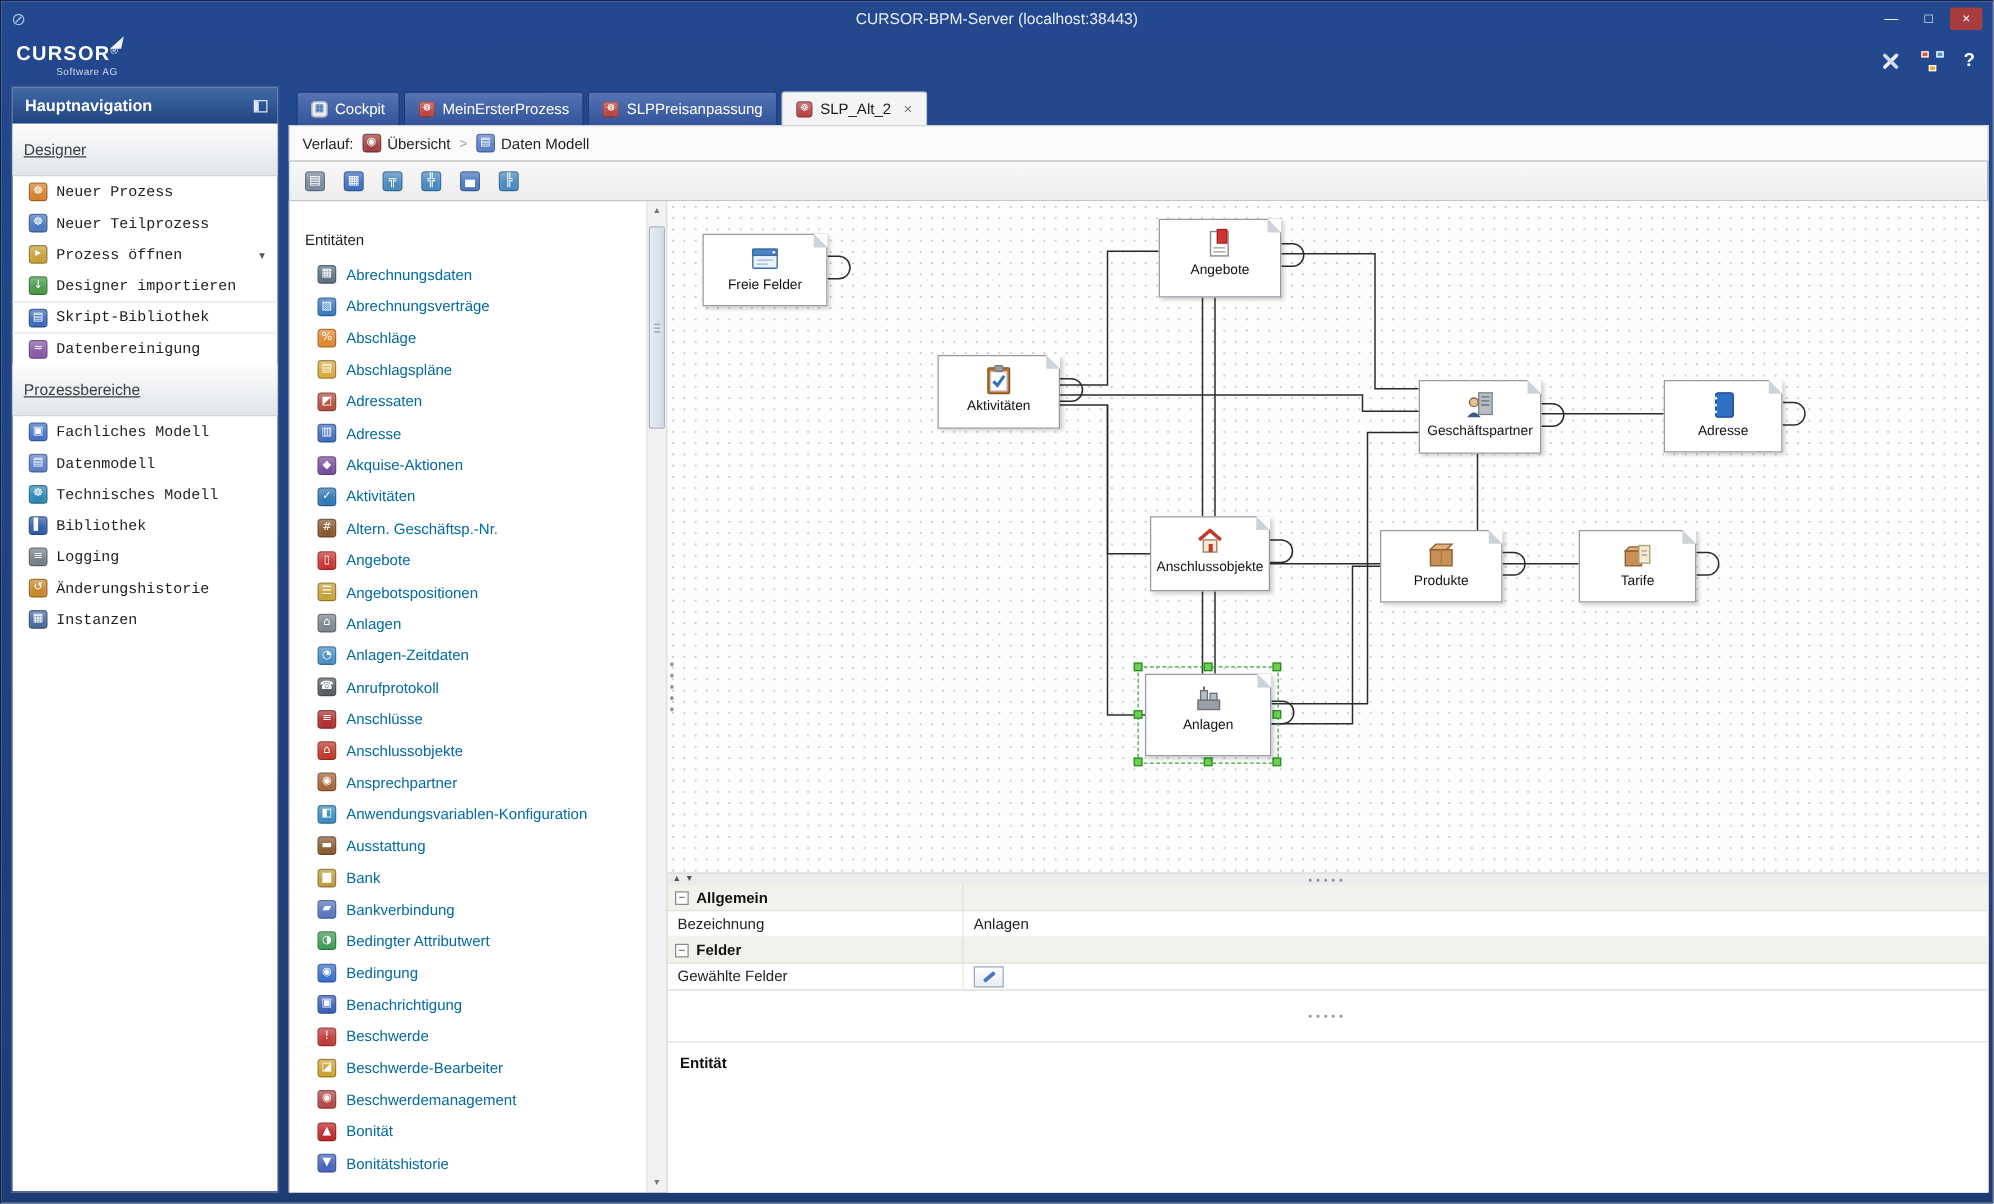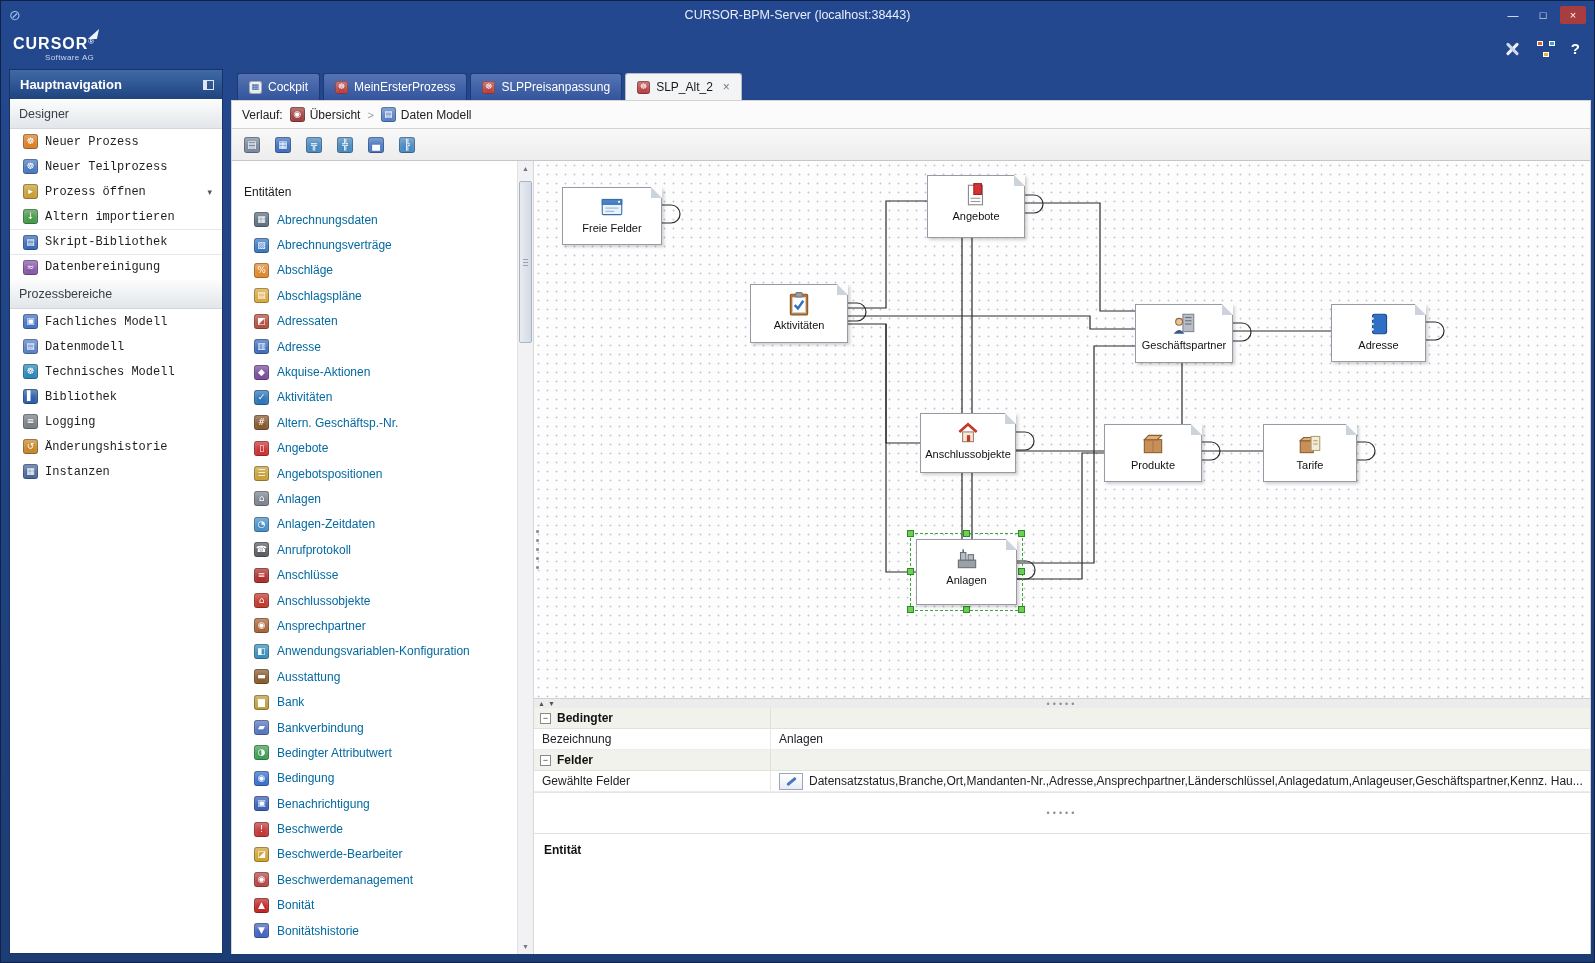--- a/index.html
+++ b/index.html
@@ -39,22 +39,22 @@
 
   
   .body { flex:1; display:flex; min-height:0; padding:0 3px 8px 8px; }
 
   
   .sidebar { width:214px; flex:none; background:#fff; margin-right:8px; display:flex; flex-direction:column; border:1px solid #1a3563; }
   .sidebar-header { height:29px; flex:none; display:flex; align-items:center; padding:0 8px 0 10px;
                     background:linear-gradient(#3f6aa6,#1f4480); color:#fff; font-size:13px; font-weight:bold; }
   .collapse-panel-icon { margin-left:auto; width:11px; height:10px; border:1px solid #dce6f4; position:relative; }
   .collapse-panel-icon::before { content:""; position:absolute; left:0; top:0; bottom:0; width:3px; background:#dce6f4; }
-  .side-section-title { height:30px; display:flex; align-items:center; padding-left:9px; color:#3a3f46; font-size:12.5px;
-                        background:linear-gradient(#fcfcfc,#e2e6ea); border-top:1px solid #fff; border-bottom:1px solid #d2d6da; }
+  .side-section-title { height:42px; display:flex; align-items:center; padding-left:9px; color:#3a3f46; font-size:12.5px;
+                        background:linear-gradient(#fcfcfc,#e2e6ea); border-top:1px solid #fff; border-bottom:1px solid #d2d6da;text-decoration:underline; }
   .side-item { height:25px; display:flex; align-items:center; gap:7px; padding-left:13px; cursor:default; }
   .side-item.divided { border-top:1px solid #e4e6e8; }
   .side-item .lbl { color:#1d1d1d;font-family:Liberation Mono, monospace; }
   .dd-chevron { margin-left:auto; margin-right:10px; font-size:9px; color:#555; }
 
   
   .tile { display:inline-flex; align-items:center; justify-content:center; width:15px; height:15px; flex:none;
           border-radius:3px; color:#fff; font-size:9px; line-height:1; font-family:"DejaVu Sans","DejaVu Sans Mono",sans-serif;
           box-shadow:inset 0 0 0 1px rgba(0,0,0,.28), inset 0 5px 5px rgba(255,255,255,.28); background:#7a8290; }
 
@@ -195,21 +195,21 @@
                 </div>
 
                 <div class="side-item">
                   <span class="tile" style="background: rgb(200, 160, 58);">▸</span>
                   <span class="lbl">Prozess öffnen</span>
                   <span class="dd-chevron">▾</span>
                 </div>
 
                 <div class="side-item">
                   <span class="tile" style="background: rgb(74, 154, 74);">↓</span>
-                  <span class="lbl">Altern importieren</span>
+                  <span class="lbl">Designer importieren</span>
 
                 </div>
 
                 <div class="side-item divided">
                   <span class="tile" style="background: rgb(58, 106, 184);">▤</span>
                   <span class="lbl">Skript-Bibliothek</span>
 
                 </div>
 
                 <div class="side-item divided">
@@ -643,21 +643,21 @@
             <span class="dots">•••••</span>
           </div>
 
           <div class="props">
             <div>
 
                 <div class="prop-section">
                   <div class="prop-sec-row">
                     <span class="prop-sec-left">
                       <span class="minus-box">−</span>
-                      <span class="prop-sec-label">Bedingter</span>
+                      <span class="prop-sec-label">Allgemein</span>
                     </span>
                     <span></span>
                   </div>
                   <div>
 
                       <div class="prop-row">
                         <div class="prop-name">Bezeichnung</div>
                         <div class="prop-value">
 
                           <span>Anlagen</span>
@@ -675,21 +675,20 @@
                     <span></span>
                   </div>
                   <div>
 
                       <div class="prop-row">
                         <div class="prop-name">Gewählte Felder</div>
                         <div class="prop-value">
                           <button class="edit-btn">
                           <span class="pencil"></span>
                         </button>
-                          <span>Datensatzstatus,Branche,Ort,Mandanten-Nr.,Adresse,Ansprechpartner,Länderschlüssel,Anlagedatum,Anlageuser,Geschäftspartner,Kennz. Hau...</span>
                         </div>
                       </div>
                     </div>
                 </div>
               </div>
           </div>
 
           <div class="splitter2">
             <span class="dots">•••••</span>
           </div>

